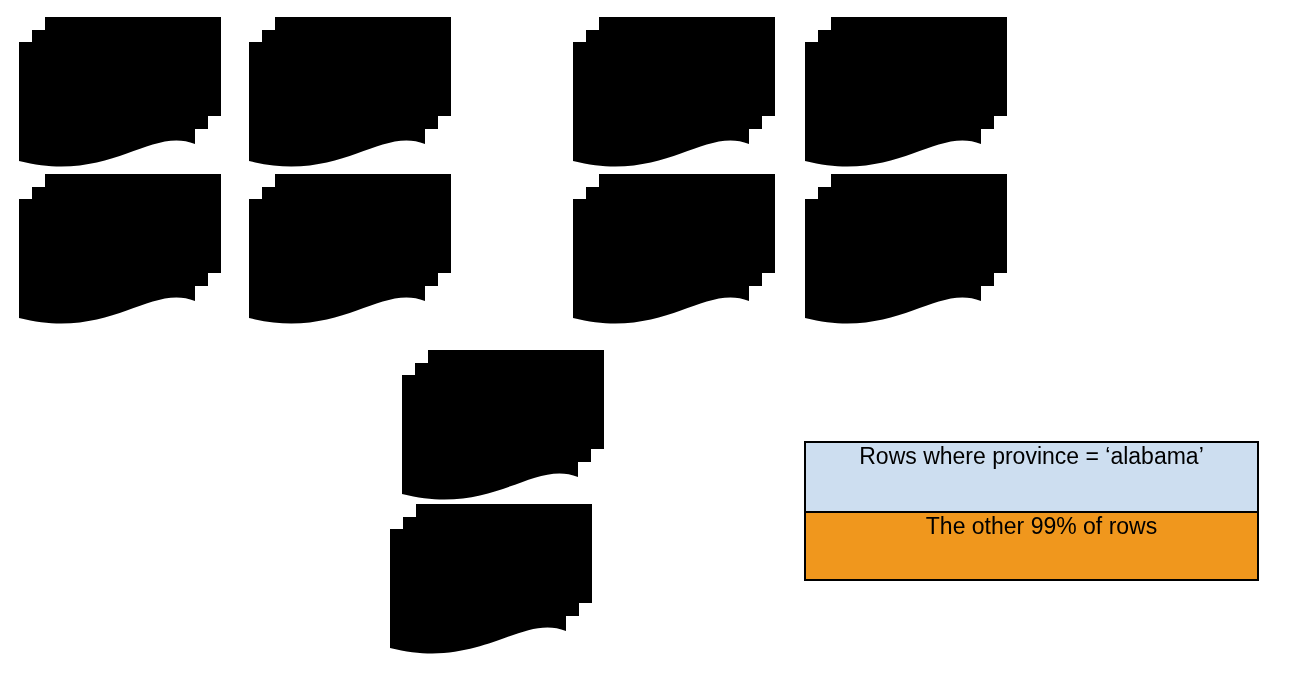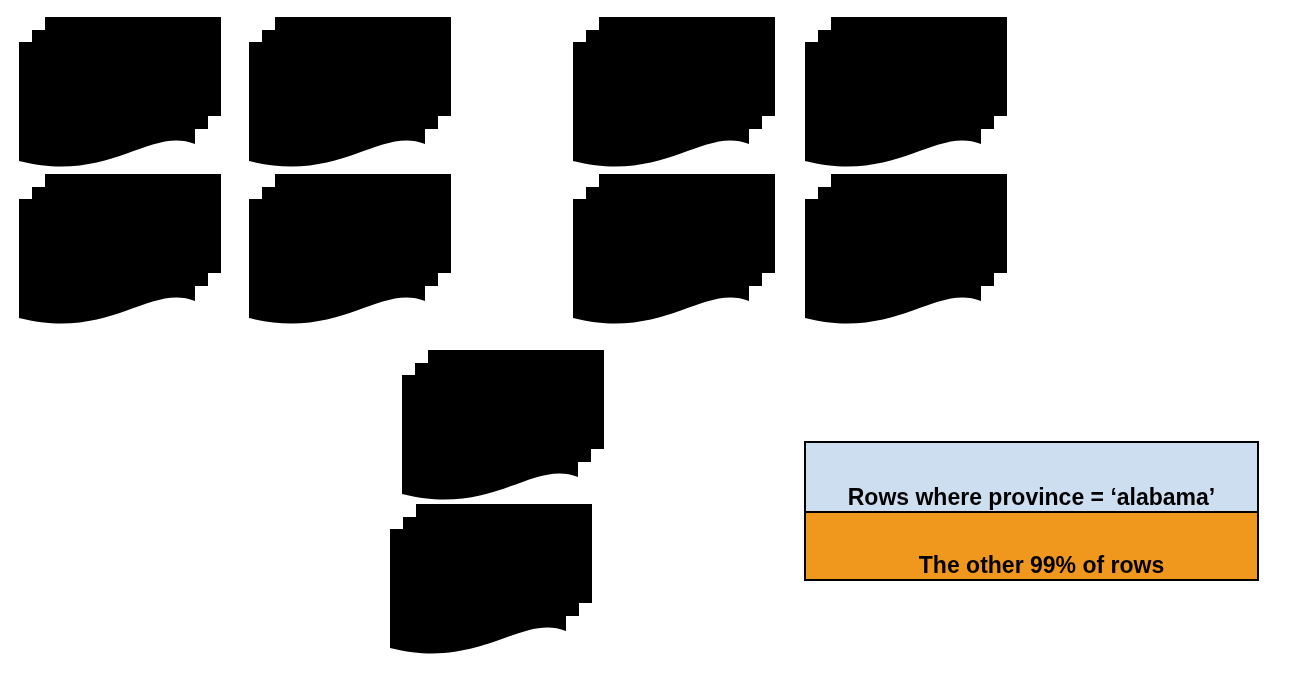--- a/index.html
+++ b/index.html
@@ -16,22 +16,22 @@
   
   .stack{position:absolute;width:205px;height:157px;}
   .stack svg{display:block;overflow:visible;}
   .stack-label{position:absolute;left:1px;top:26px;width:176px;height:130px;
     display:flex;align-items:center;justify-content:center;
     font-size:23px;line-height:1.2;white-space:nowrap;}
 
   
   .legend{position:absolute;left:804px;top:441px;width:455px;
     border:2px solid var(--stroke);z-index:5;}
-  .legend-row{height:68px;display:flex;align-items:flex-end;justify-content:center;
-    font-size:23px;white-space:nowrap;font-weight:bold;}
+  .legend-row{height:68px;display:flex;align-items:flex-start;justify-content:center;
+    font-size:23px;white-space:nowrap;}
   .legend-row + .legend-row{border-top:2px solid var(--stroke);}
   .legend-row.blue{background:var(--blue);}
   .legend-row.orange{background:var(--orange);padding-left:20px;}
 </style>
 </head>
 <body>
 
 <svg width="0" height="0" style="position:absolute" aria-hidden="true">
   <defs>
     <g id="doc-stack-shape">

